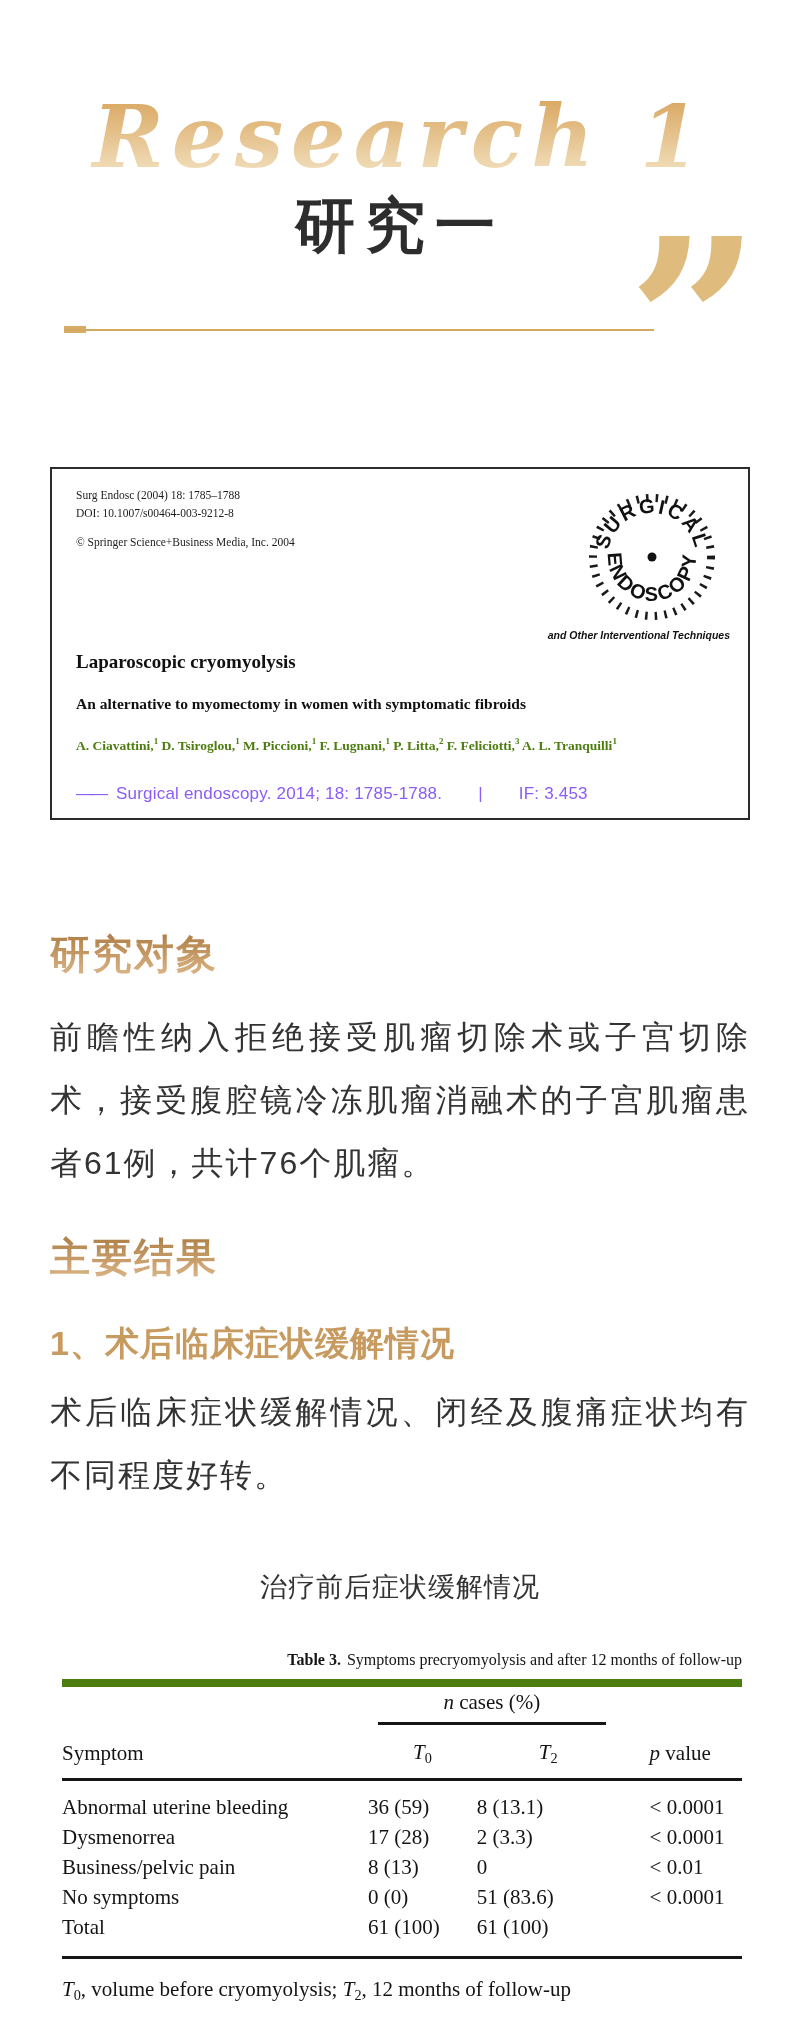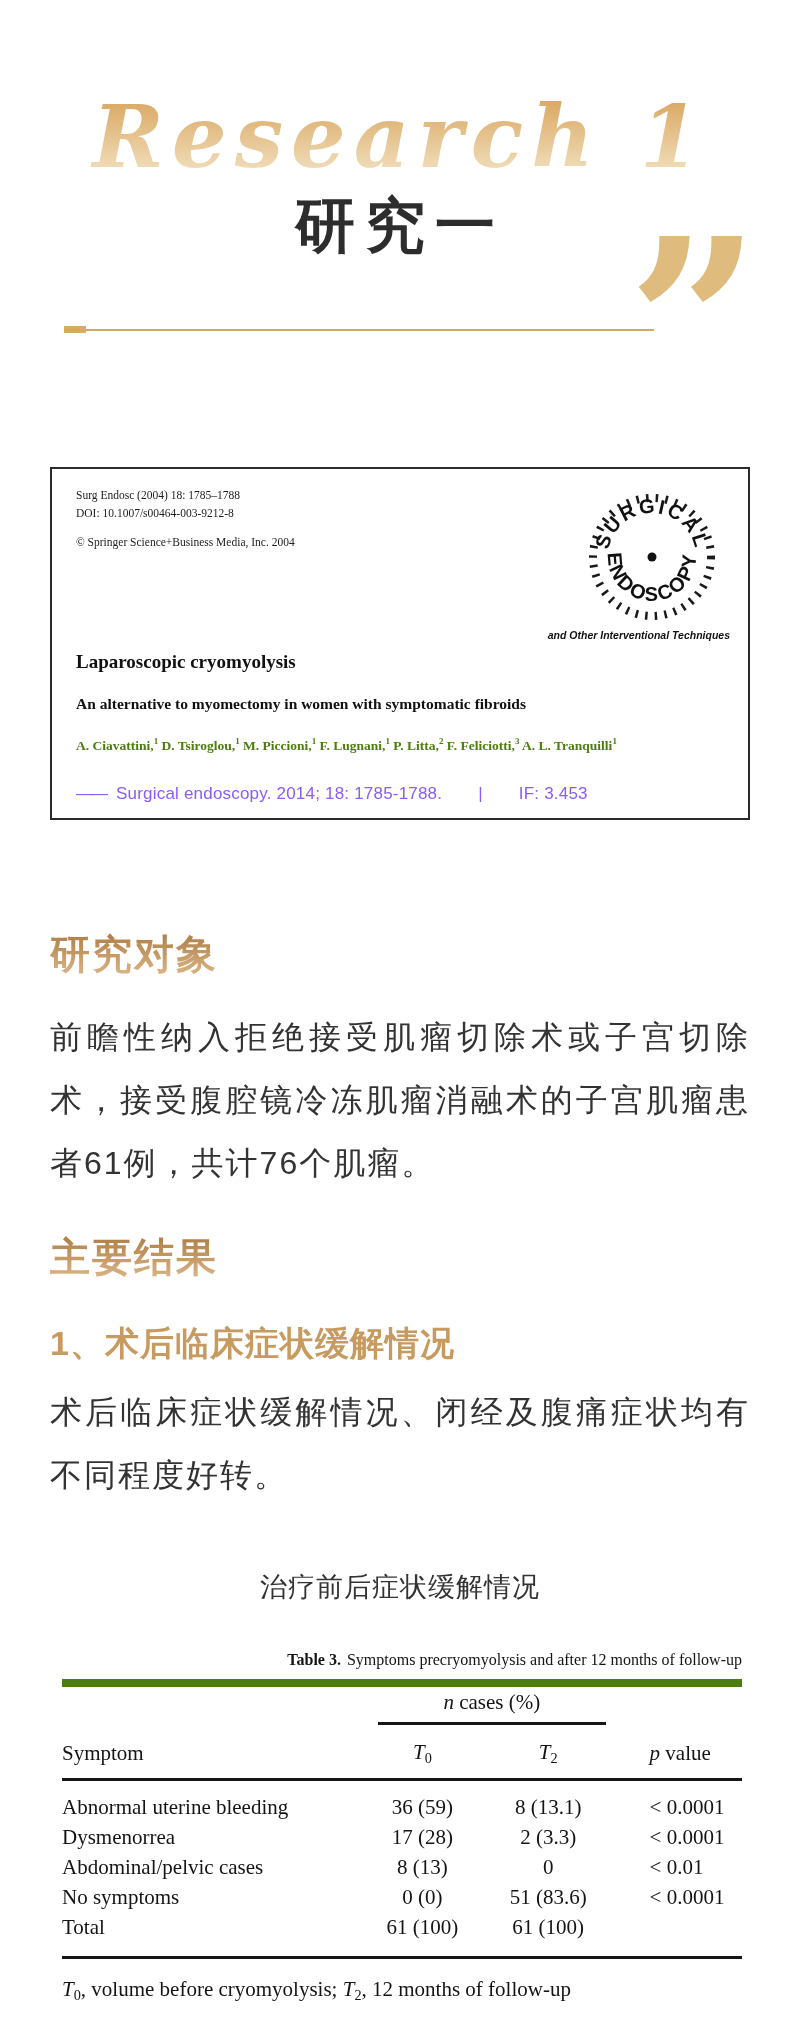--- a/index.html
+++ b/index.html
@@ -66,21 +66,21 @@
   .paper-table{margin:46px 58px 0 62px;font-family:"Liberation Serif","DejaVu Serif",serif;color:#141414;}
   .tbl-caption{font-size:16px;margin-bottom:10px;text-align:right;}
   .tbl-caption b{margin-right:6px;}
   .paper-table table{width:100%;border-collapse:collapse;
     border-top:8px solid #4d7c0f;border-bottom:3px solid #161616;font-size:21px;}
   .group-row td{padding-top:10px;}
   .group-hd{border-bottom:3px solid #161616;text-align:center;padding:0 0 7px;margin:0 14px 0 10px;}
   .col-row th{font-weight:normal;text-align:left;padding:13px 0 10px;border-bottom:3px solid #161616;font-size:21px;}
   .paper-table td{padding:2px 0;line-height:26px;}
   .c-sym{text-align:left;}
-  .c-num{text-align:center;}
+  .c-num{}
   .c-p{text-align:left;padding-left:30px !important;}
   th.c-num{text-align:center;}
   th.c-p{padding-left:30px;}
   tbody tr:first-child td{padding-top:13px;}
   tbody tr:last-child td{padding-bottom:16px;}
   sub{font-size:68%;vertical-align:-0.3em;}
   .tbl-footnote{margin-top:18px;font-size:21px;color:#141414;}
 </style>
 </head>
 <body>
@@ -172,21 +172,21 @@
             <td class="c-num">8 (13.1)</td>
             <td class="c-p">&lt; 0.0001</td>
           </tr>
           <tr>
             <td class="c-sym">Dysmenorrea</td>
             <td class="c-num">17 (28)</td>
             <td class="c-num">2 (3.3)</td>
             <td class="c-p">&lt; 0.0001</td>
           </tr>
           <tr>
-            <td class="c-sym">Abdominal/pelvic cases</td>
+            <td class="c-sym">Business/pelvic pain</td>
             <td class="c-num">8 (13)</td>
             <td class="c-num">0</td>
             <td class="c-p">&lt; 0.01</td>
           </tr>
           <tr>
             <td class="c-sym">No symptoms</td>
             <td class="c-num">0 (0)</td>
             <td class="c-num">51 (83.6)</td>
             <td class="c-p">&lt; 0.0001</td>
           </tr>

